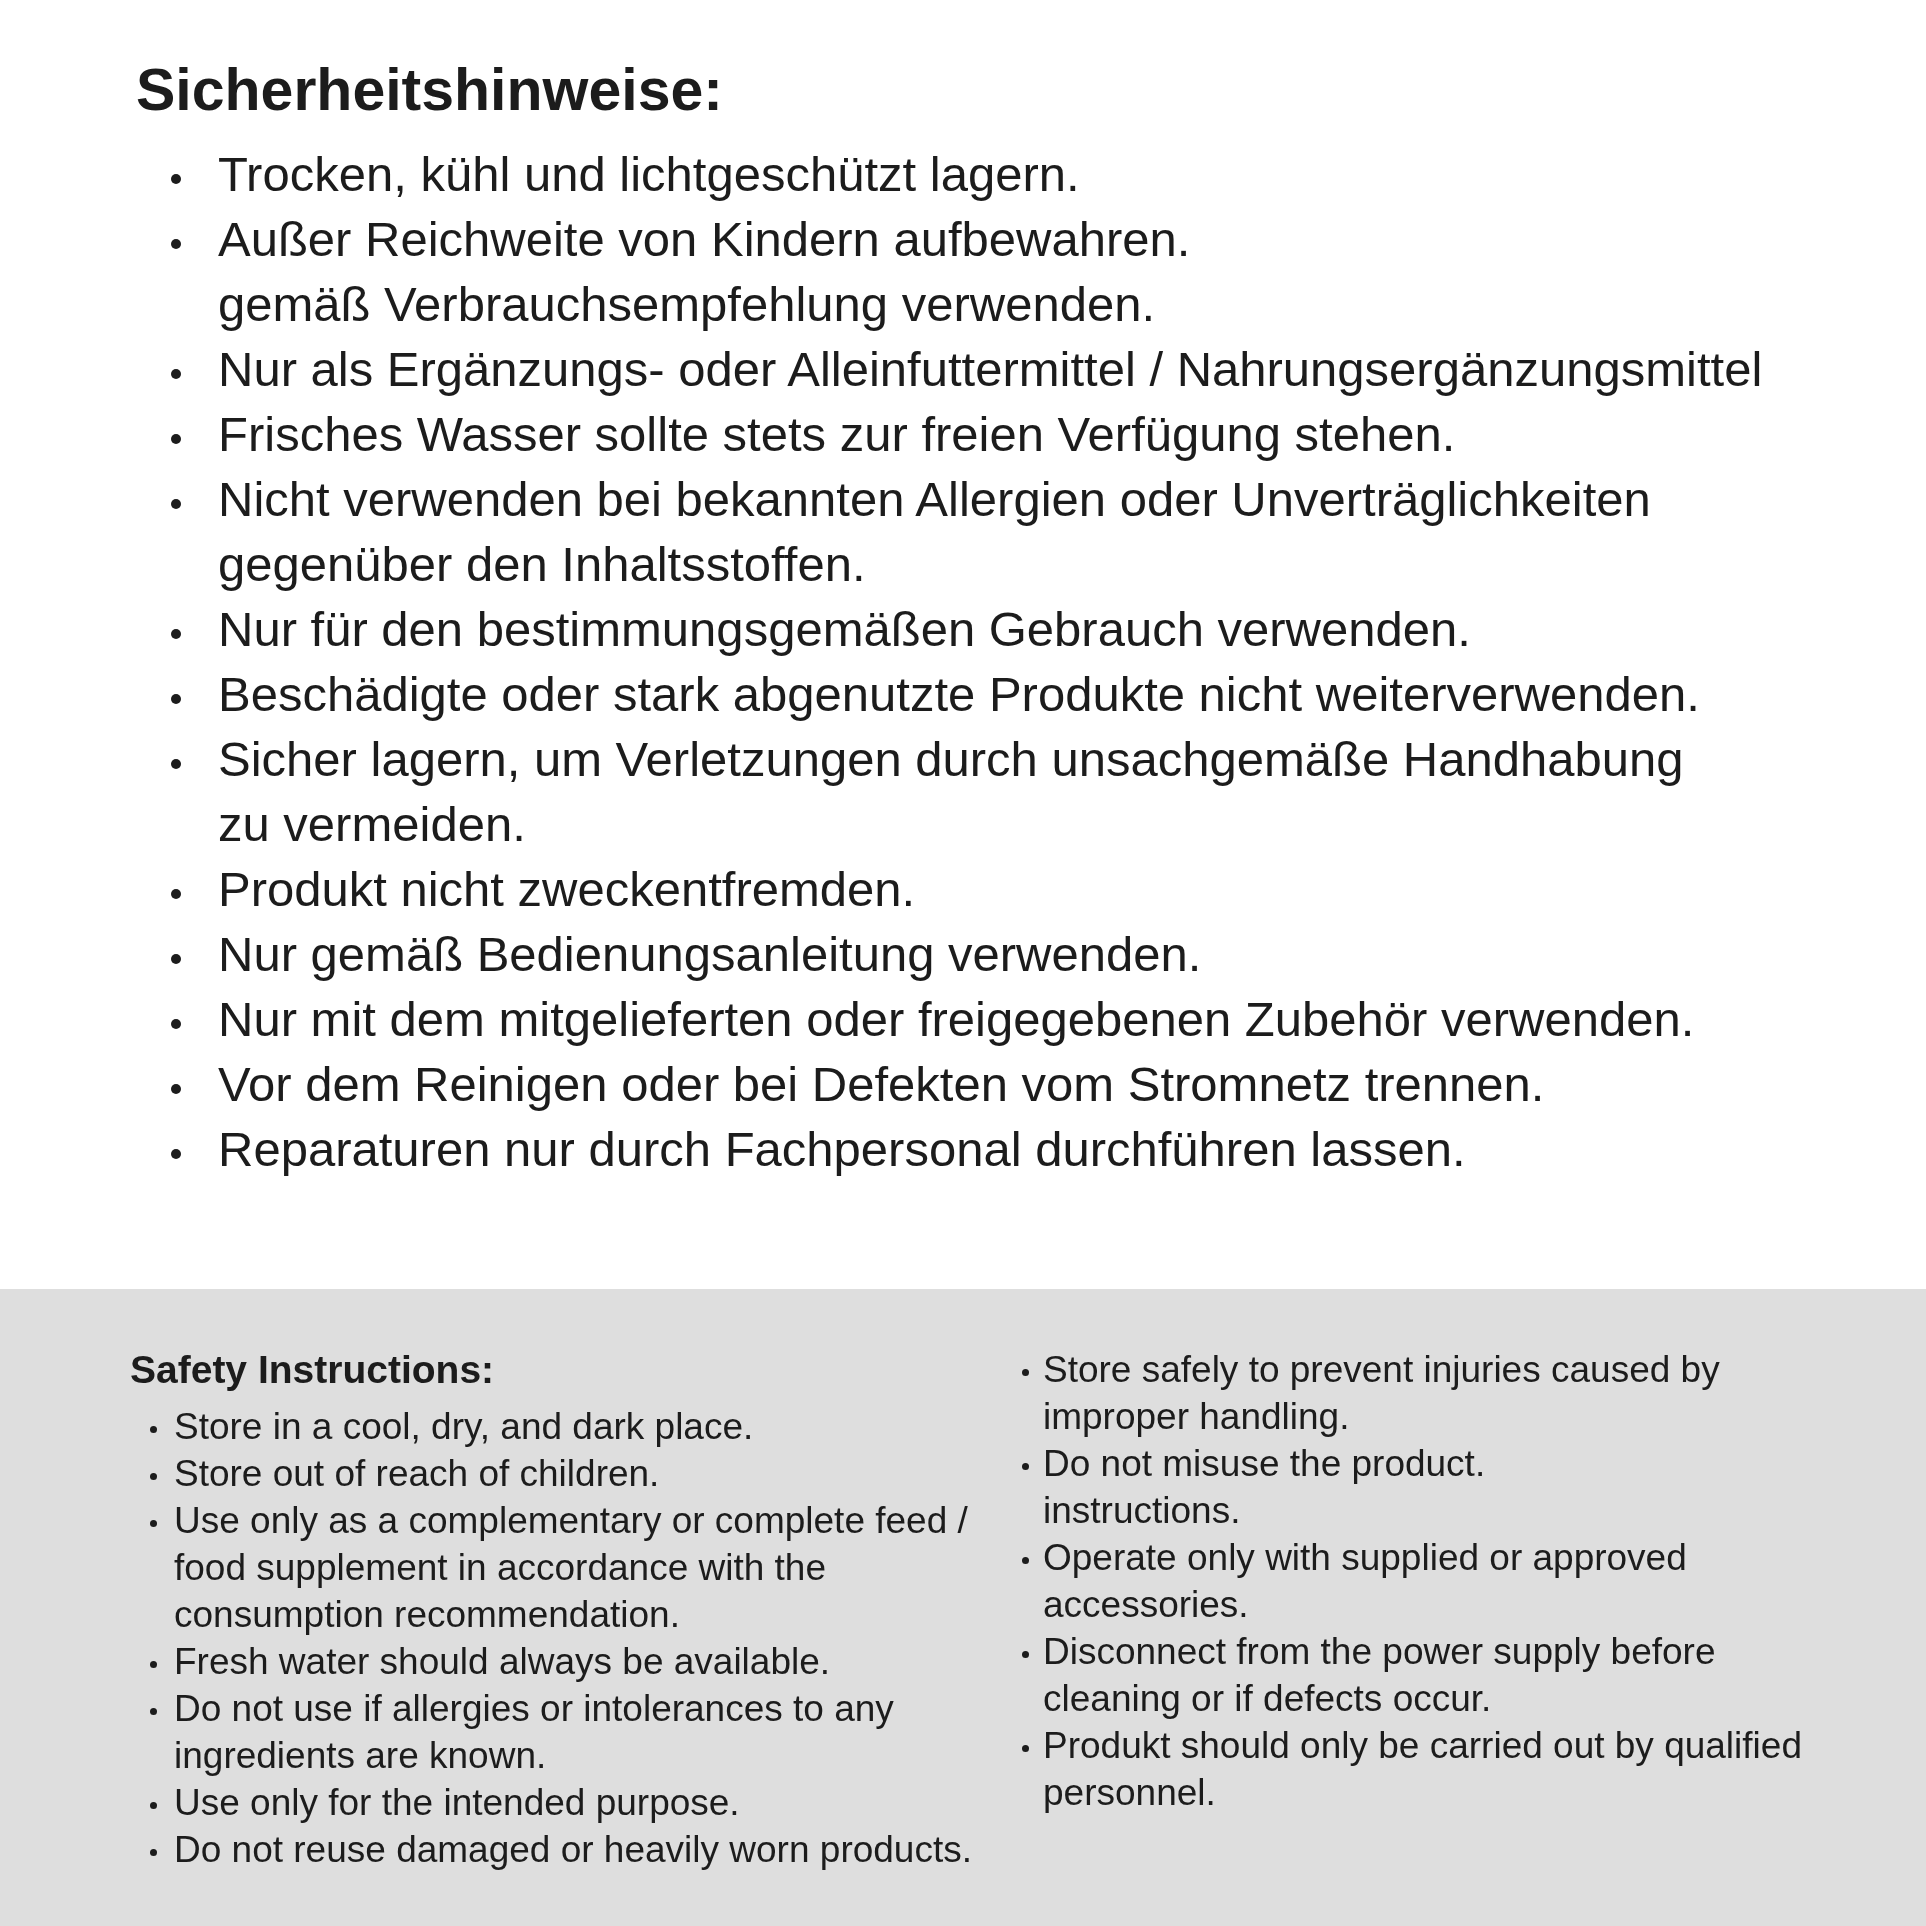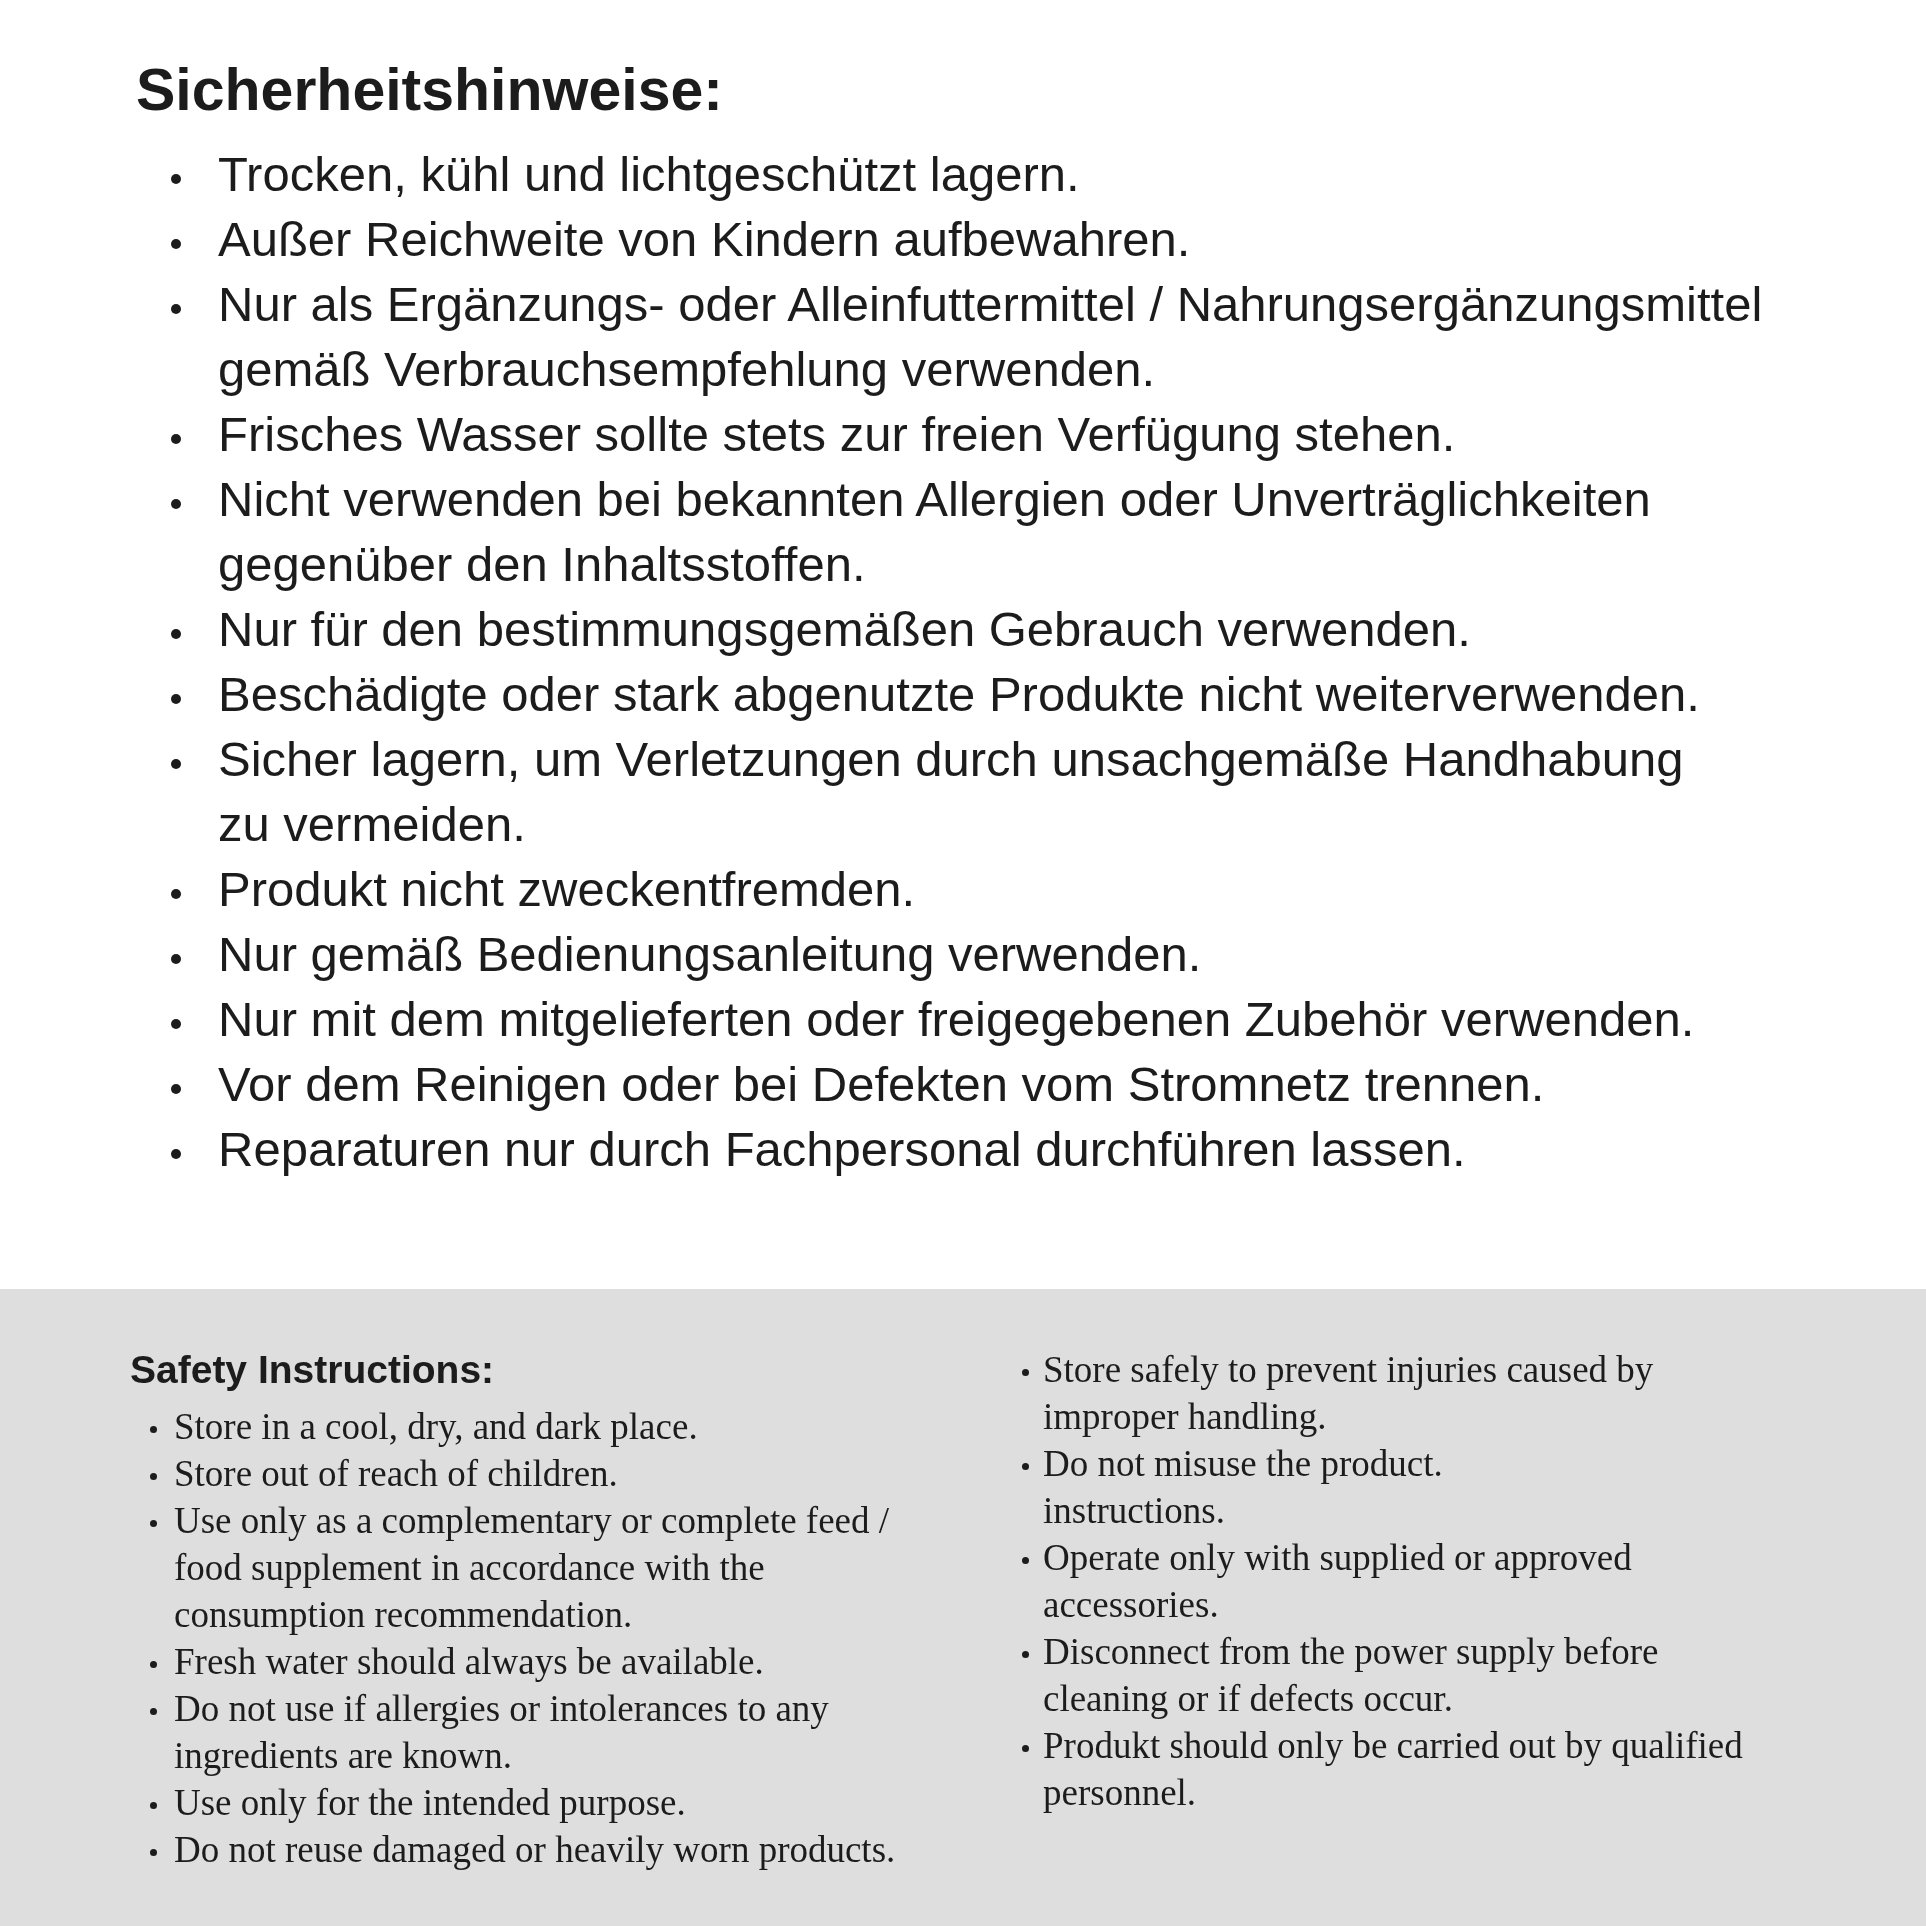--- a/index.html
+++ b/index.html
@@ -47,21 +47,20 @@
     font-size: 39px;
     font-weight: bold;
     line-height: 47px;
     white-space: nowrap;
   }
   .en-list {
     position: absolute;
     font-size: 37px;
     line-height: 47px;
     white-space: nowrap;
-    font-family: Liberation Serif, serif;
   }
   .en-list-left  { left: 150px;  top: 1396px; margin-top: 7px; }
   .en-list-right { left: 1022px; top: 1346px; }
   .en-list .line { display: flex; }
   .en-list .marker { position: relative; flex: none; }
   .en-list-left  .marker { width: 24px; }
   .en-list-right .marker { width: 21px; }
   .en-list .dot {
     position: absolute; left: 0; top: 23px;
     width: 7px; height: 7px; border-radius: 50%;
@@ -89,29 +88,29 @@
       <div>
         <div class="line">
           <span class="marker">
             <span class="dot"></span>
           </span>
           <span class="txt">Außer Reichweite von Kindern aufbewahren.</span>
         </div>
       </div>
       <div>
         <div class="line">
+          <span class="marker"></span>
+          <span class="txt">gemäß Verbrauchsempfehlung verwenden.</span>
+        </div>
+        <div class="line">
           <span class="marker">
             <span class="dot"></span>
           </span>
           <span class="txt">Nur als Ergänzungs- oder Alleinfuttermittel / Nahrungsergänzungsmittel</span>
         </div>
-        <div class="line">
-          <span class="marker"></span>
-          <span class="txt">gemäß Verbrauchsempfehlung verwenden.</span>
-        </div>
       </div>
       <div>
         <div class="line">
           <span class="marker">
             <span class="dot"></span>
           </span>
           <span class="txt">Frisches Wasser sollte stets zur freien Verfügung stehen.</span>
         </div>
       </div>
       <div>

